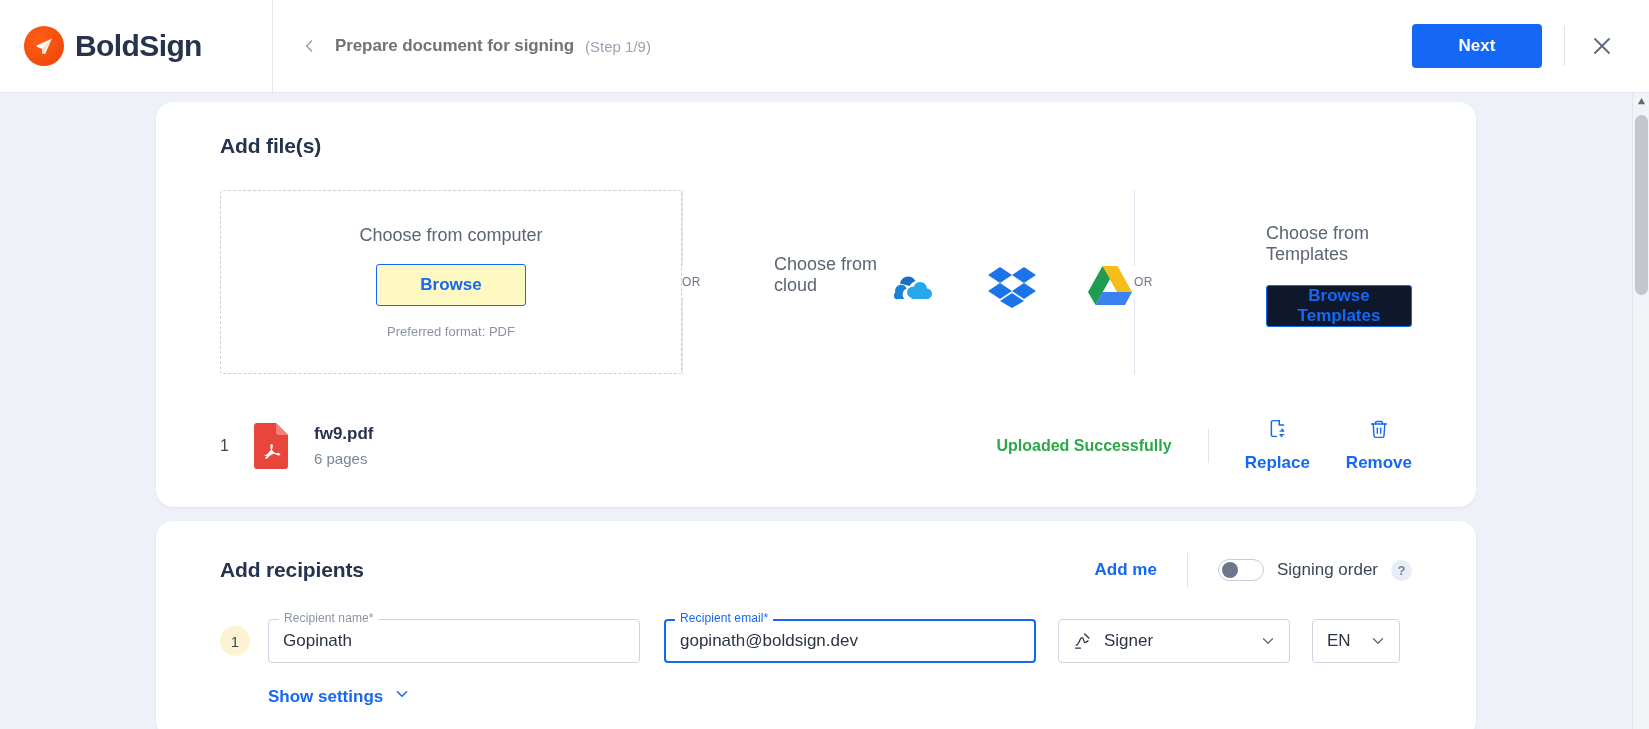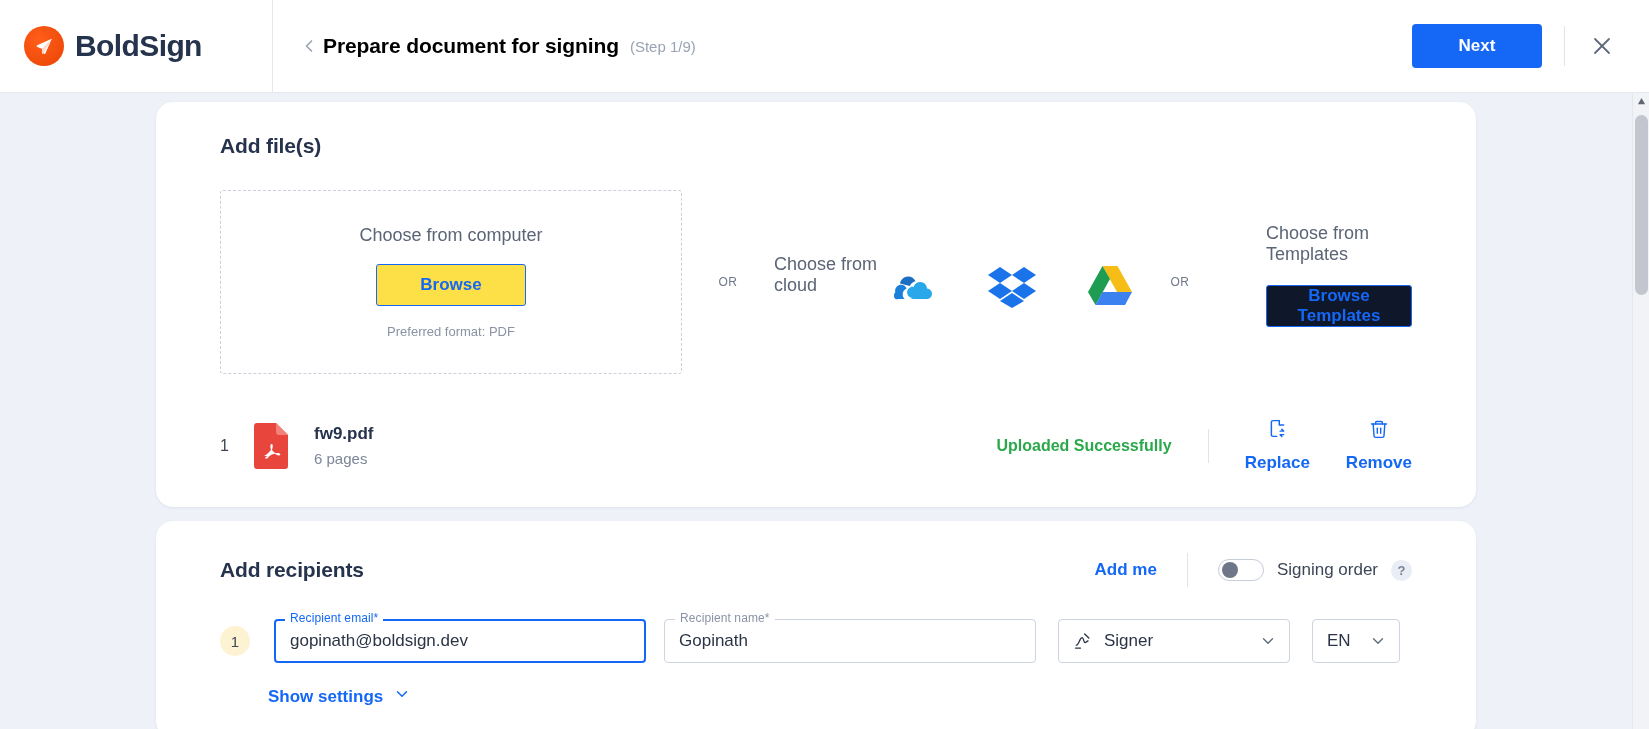--- a/index.html
+++ b/index.html
@@ -37,21 +37,22 @@
     margin-left: 11px;
     font-size: 30px; font-weight: 700; letter-spacing: -0.6px;
     color: #26334d;
   }
   .title-zone { display: flex; align-items: center; flex: 1; padding-left: 22px; }
   .back-chevron {
     width: 28px; height: 28px; display: flex; align-items: center; justify-content: center;
     color: #9aa3b4; cursor: pointer; flex: none;
   }
   .page-title {
-    font-size: 21px; font-weight: 700; color: #000000; letter-spacing: -0.1px;
+    margin-left: 12px;
+    font-size: 17px; font-weight: 700; color: #737373; letter-spacing: -0.1px;
   }
   .step-label { margin-left: 11px; font-size: 15px; color: #9aa3b4; font-weight: 400; }
   .top-actions { display: flex; align-items: center; padding-right: 32px; }
   .next-btn {
     width: 130px; height: 44px; border-radius: 4px;
     background: #1468f5; color: #fff;
     border: none; cursor: pointer;
     font-size: 17px; font-weight: 700; font-family: inherit;
     letter-spacing: 0.1px;
   }
@@ -90,29 +91,29 @@
     border: 1px dashed #c9cfdb;
     border-radius: 3px;
     display: flex; flex-direction: column; align-items: center; justify-content: center;
     cursor: pointer;
   }
   .dz-title { font-size: 18px; color: #5b6576; font-weight: 400; }
   .browse-btn {
     margin-top: 18px;
     width: 150px; height: 42px;
     border: 1px solid #1468f5; border-radius: 3px;
-    background: #fde047; color: #1468f5;
+    background: #fef9c3; color: #1468f5;
     font-size: 17px; font-weight: 700; font-family: inherit;
     cursor: pointer;
   }
   .dz-note { margin-top: 18px; font-size: 13px; color: #8a93a4; }
 
   .or-col {
     width: 92px;
-    display: flex; flex-direction: row; align-items: center; justify-content: center;
+    display: flex; flex-direction: column; align-items: flex-start; justify-content: center;
     position: relative;
   }
   .or-line { width: 1px; flex: 1; background: #dde2ec; }
   .or-text { font-size: 12px; color: #6e7789; letter-spacing: 0.4px; padding: 9px 0; }
 
   .cloud-col {
     width: 360px;
     display: flex; align-items: center; justify-content: flex-end;
     padding-bottom: 14px;
   }
@@ -406,28 +407,28 @@
           <div class="toggle">
             <div class="toggle-knob"></div>
           </div>
           <div class="toggle-label">Signing order</div>
           <div class="help-icon">?</div>
         </div>
 
         <div class="rec-row">
           <div class="rec-badge">1</div>
 
+          <div class="field field-name">
+            <div class="field-label">Recipient name*</div>
+            <div class="field-box" placeholder="Recipient name*">Gopinath</div>
+          </div>
+
           <div class="field field-email focused">
             <div class="field-label">Recipient email*</div>
             <div class="field-box" placeholder="Recipient email*">gopinath@boldsign.dev</div>
-          </div>
-
-          <div class="field field-name">
-            <div class="field-label">Recipient name*</div>
-            <div class="field-box" placeholder="Recipient name*">Gopinath</div>
           </div>
 
           <div class="select select-role">
             <span class="role-icon">
               <svg width="20" height="20" viewBox="0 0 24 24" fill="none" stroke="currentColor" stroke-width="1.6" stroke-linecap="round" stroke-linejoin="round">
                 <path d="M4 17c3 0 4-9 7-9 2 0 1.5 6 3.5 6 1.5 0 2-2 3.5-2"></path>
                 <line x1="3" y1="20.5" x2="9" y2="20.5"></line>
                 <line x1="14" y1="3.5" x2="19" y2="8.5"></line>
               </svg>
             </span>

